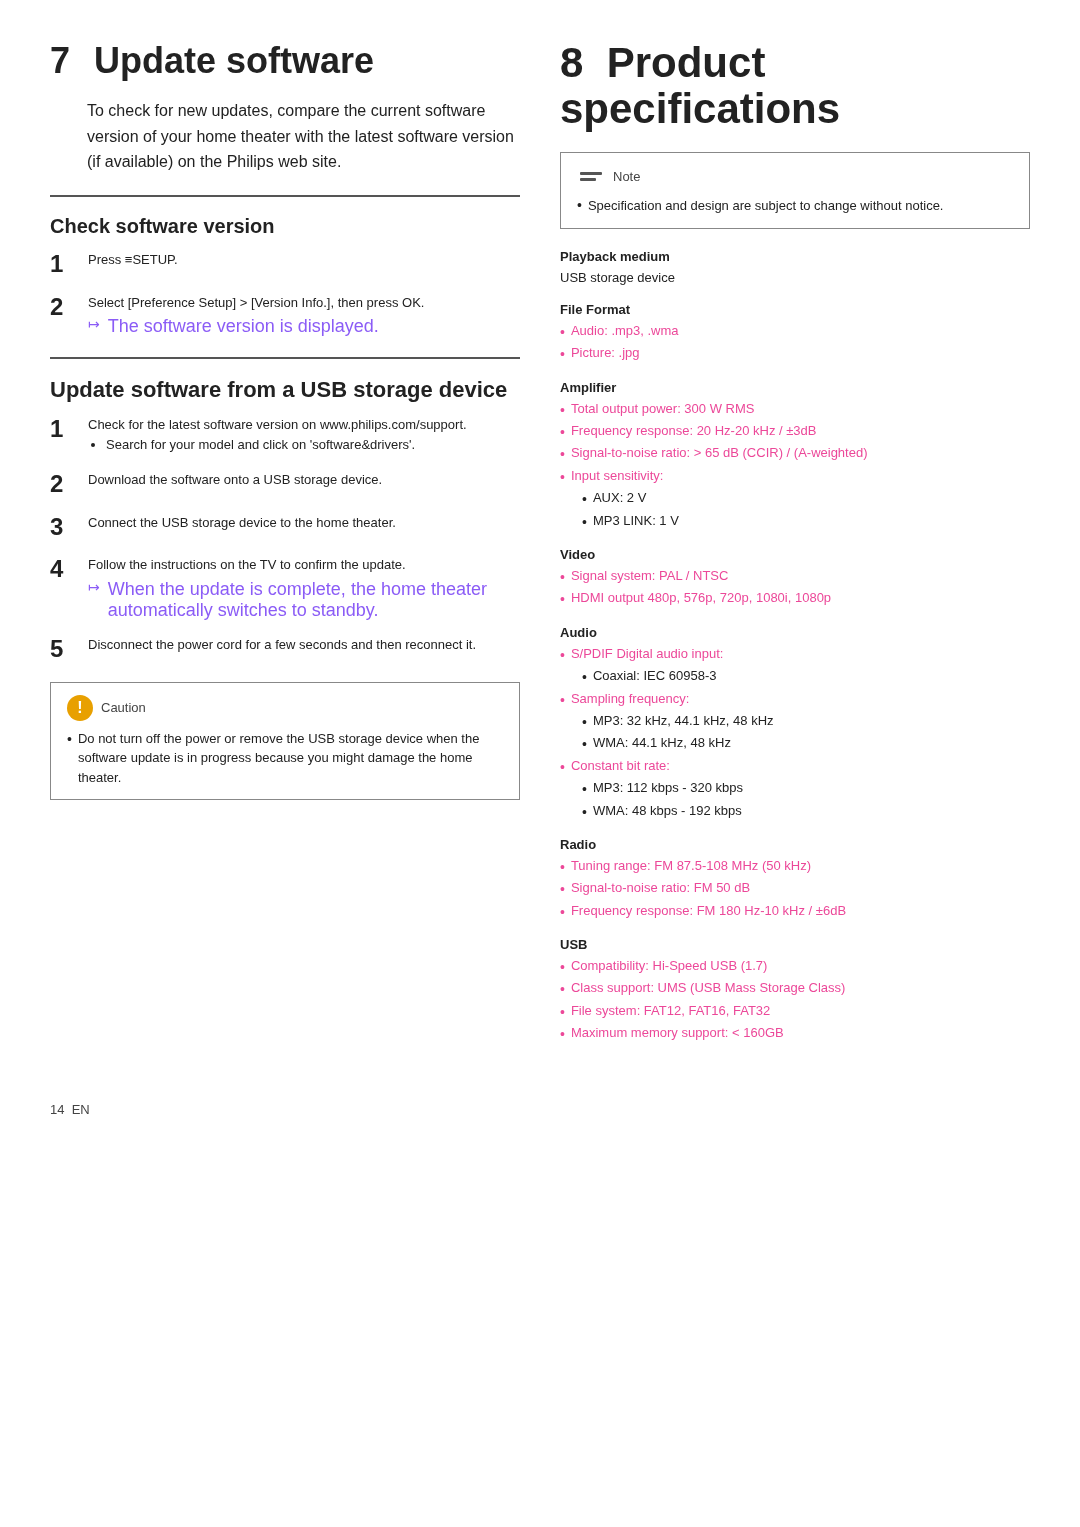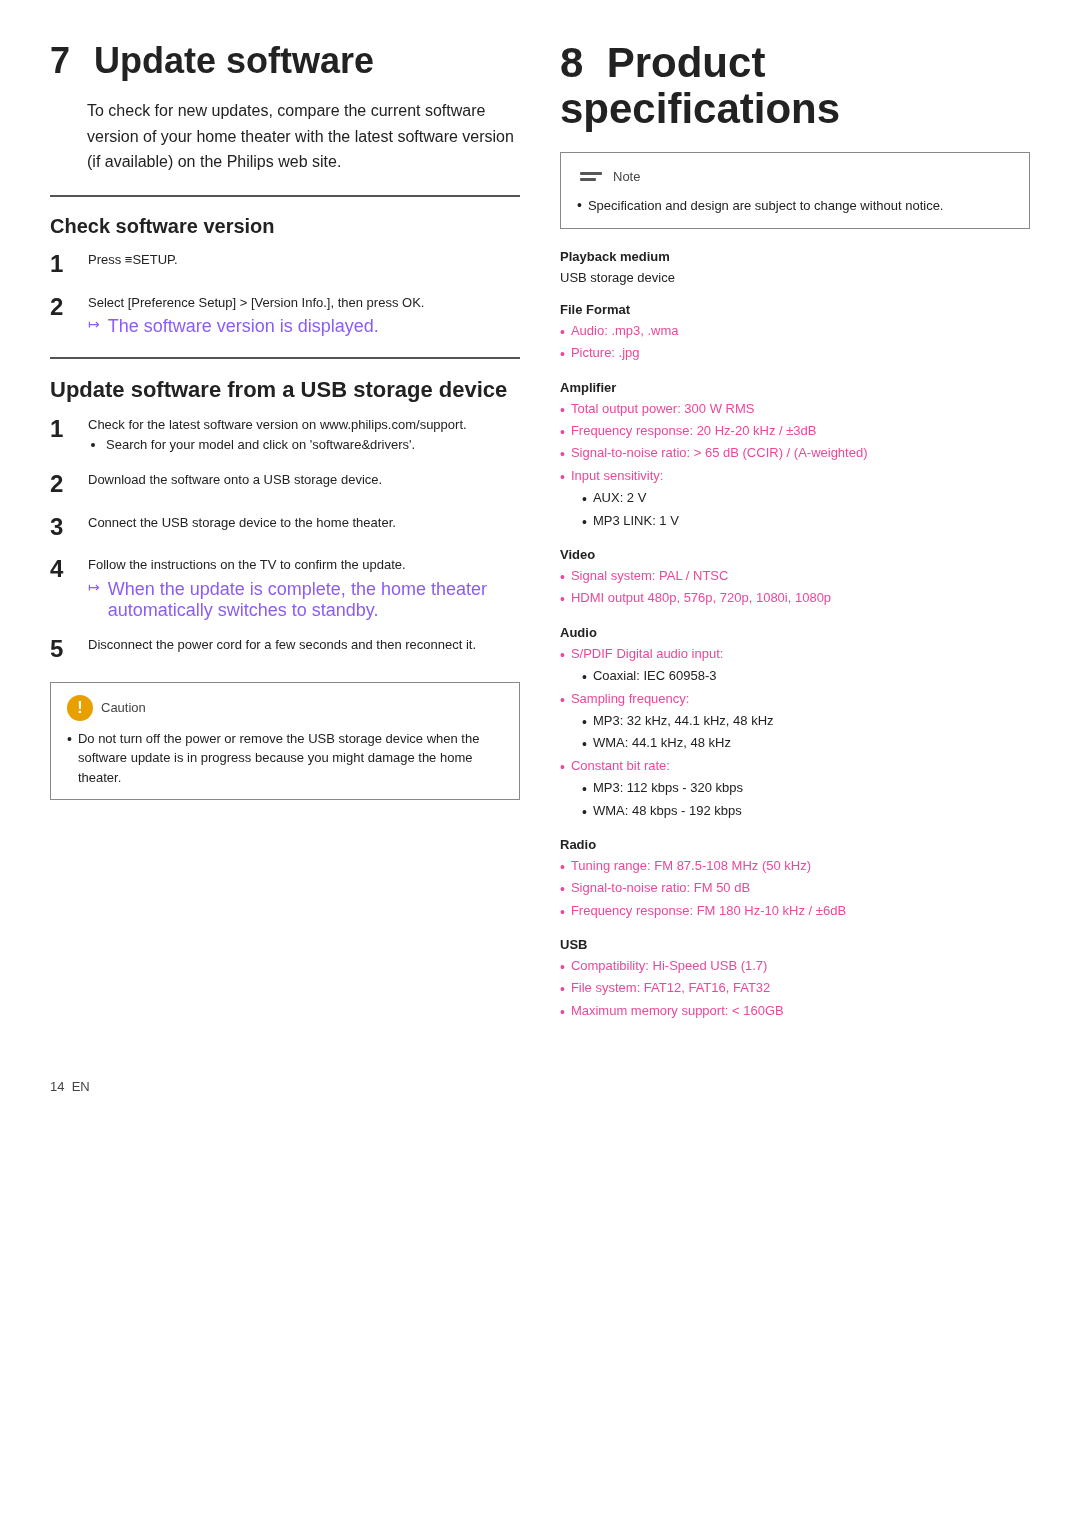--- a/index.html
+++ b/index.html
@@ -489,20 +489,23 @@
         </ul>
       </div>
 
       <div>
         <div class="spec-section-label">USB</div>
         <ul class="spec-bullet-list">
           <li>
               <span>Compatibility: Hi-Speed USB (1.7)</span>
             </li>
           <li>
+              <span>Class support: UMS (USB Mass Storage Class)</span>
+            </li>
+          <li>
               <span>File system: FAT12, FAT16, FAT32</span>
             </li>
           <li>
               <span>Maximum memory support: &lt; 160GB</span>
             </li>
         </ul>
       </div>
 
     </div>
 

